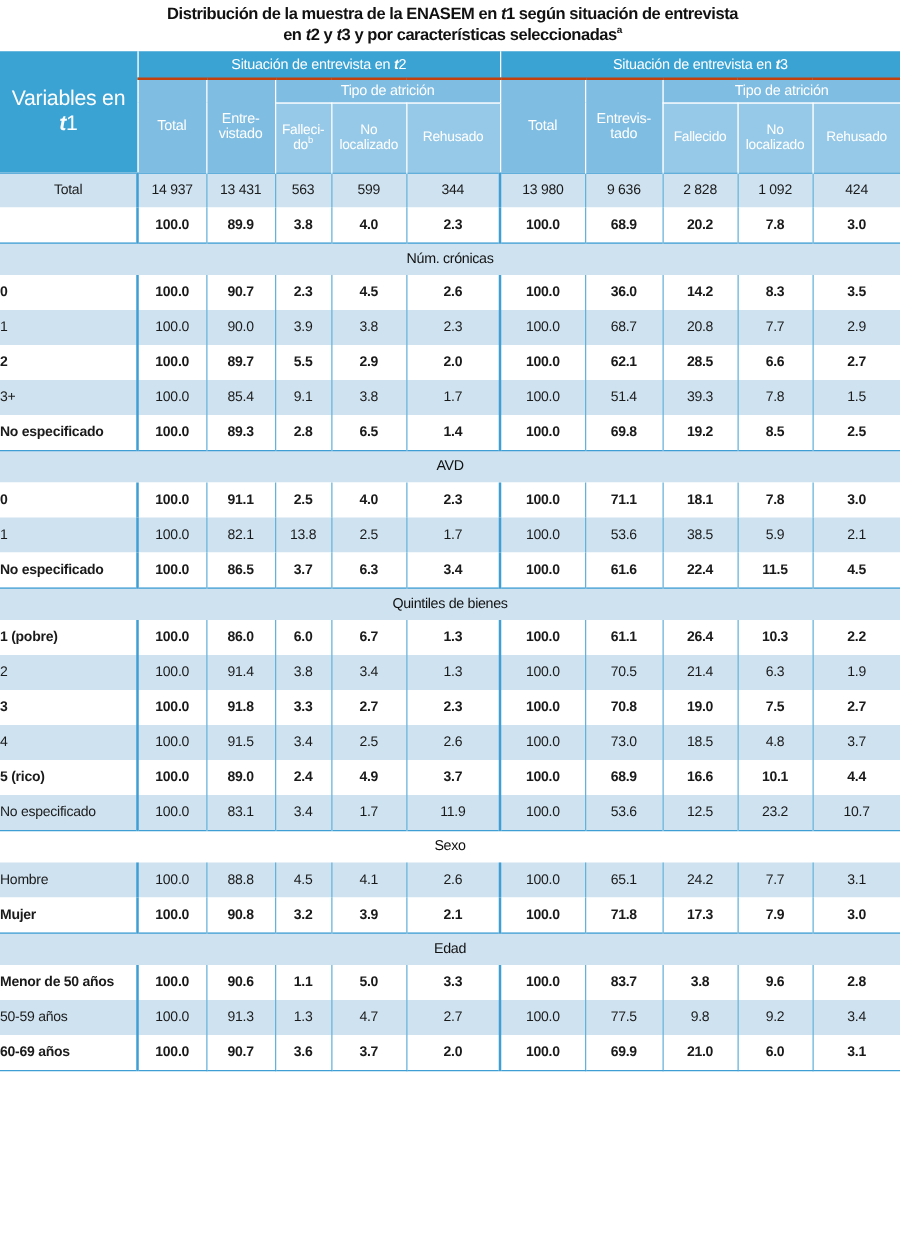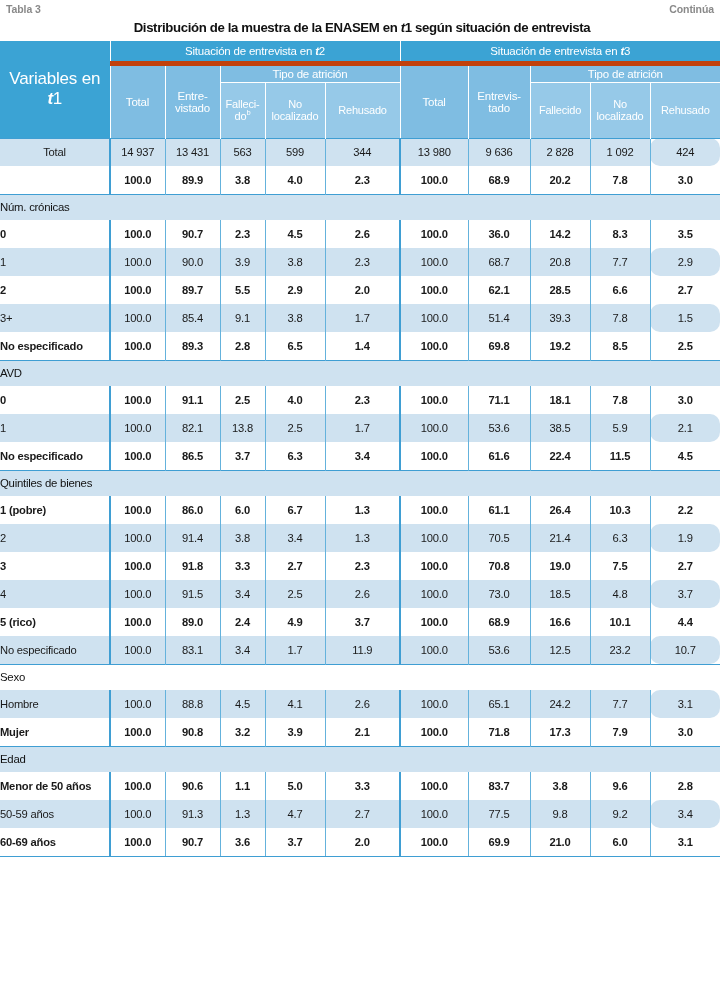--- a/index.html
+++ b/index.html
@@ -70,21 +70,21 @@
     border-right: 1px solid #ffffff;
   }
   .h-mid {
     background: #7fbde2;
     color: #ffffff;
     font-weight: bold;
     font-size: 11.5px;
     text-align: center;
     letter-spacing: -0.2px;
     border-right: 1px solid #ffffff;
-    border-top: 5px solid #c2410c;
+    border-top: 2px solid #c2410c;
   }
   .h-light {
     background: #96c9e8;
     color: #ffffff;
     font-weight: bold;
     font-size: 11px;
     text-align: center;
     line-height: 12.5px;
     letter-spacing: -0.2px;
     border-right: 1px solid #ffffff;
@@ -126,54 +126,51 @@
   }
   td.num {
     font-size: 11.2px;
     color: #1a1a1a;
     text-align: center;
     letter-spacing: -0.2px;
     border-right: 1.5px solid #64b2dc;
     height: 28px;
   }
   td.num.grp-end { border-right: 2px solid #3f9ed3; }
-  td.num.last { border-right: none; border-radius: 10px; }
+  td.num.last { border-right: none; }
 
   tr.bold td { font-weight: bold; }
 
   
   td.section {
     font-size: 11.4px;
     font-weight: bold;
     color: #111111;
-    text-align: left;
+    text-align: center;
     padding-left: 7px;
     letter-spacing: -0.25px;
     height: 26px;
     border: none;
   }
   tr.sec-shade td.section { background: #cfe2f0; }
   tr.sec-white td.section { background: #ffffff; }
 
   
   tr.rule-top td { border-top: 1.5px solid #3f9ed3; }
   tr.rule-bot td { border-bottom: 1.5px solid #3f9ed3; }
 </style>
 </head>
 <body>
 
 <div id="page">
 
-  <div class="meta-row">
-    <span class="meta-left">Tabla 3</span>
-    <span class="meta-right">Continúa</span>
-  </div>
 
   <div class="title-block">
     <div class="title-line"><span>Distribución de la muestra de la ENASEM en </span><i>t</i><span>1</span><span> según situación de entrevista</span></div>
+    <div class="title-line"><span>en </span><i>t</i><span>2</span><span> y </span><i>t</i><span>3</span><span> y por características seleccionadas</span><span class="sup">a</span></div>
   </div>
 
   <table class="tbl">
     <colgroup>
       <col style="width:110px">
         <col style="width:55px">
         <col style="width:55px">
       <col style="width:45px">
         <col style="width:60px">
         <col style="width:75px">

